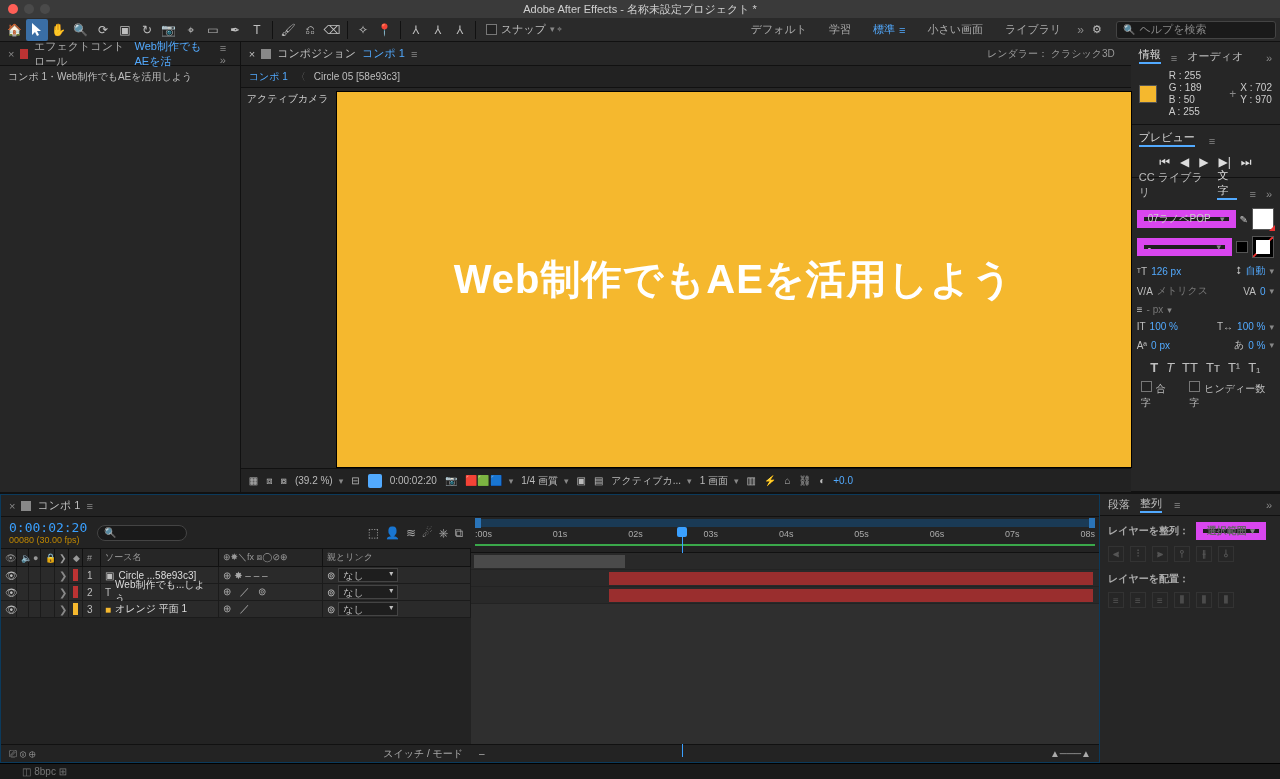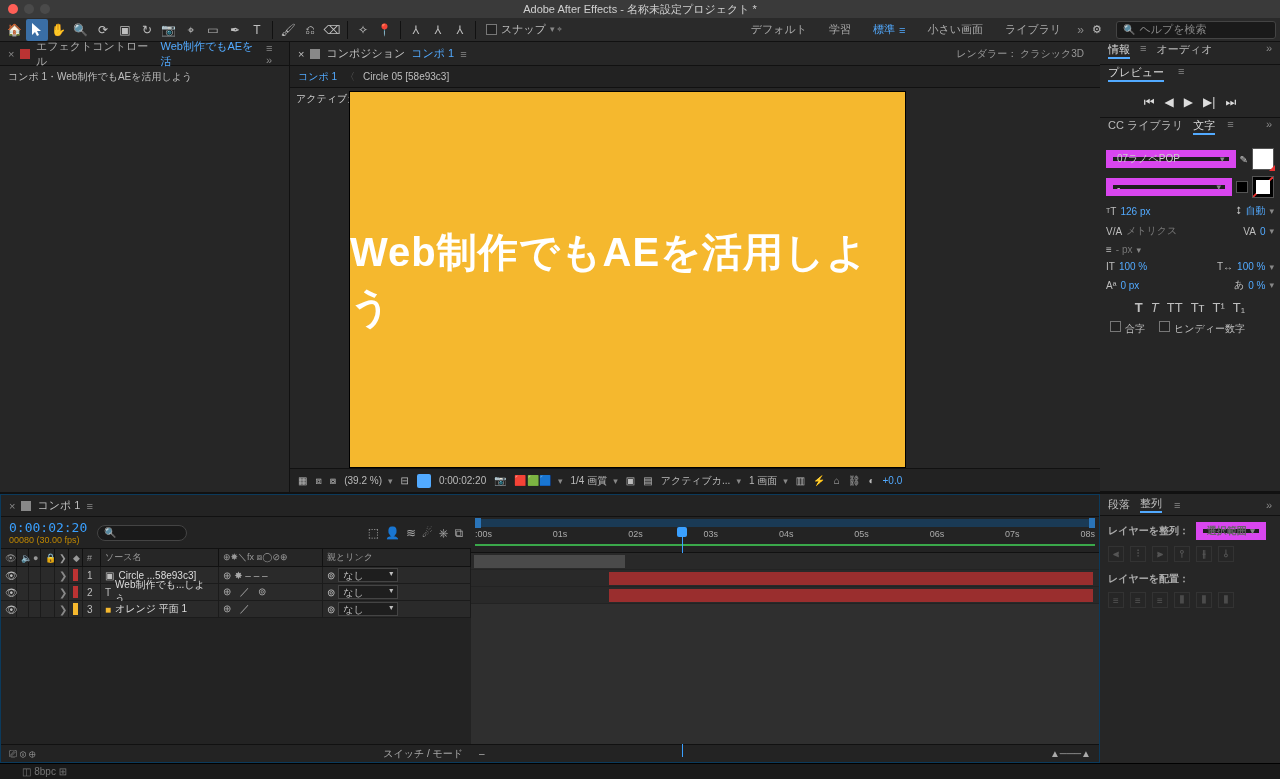--- a/index.html
+++ b/index.html
@@ -28,31 +28,31 @@
   .panel-tabs .x { color:#888; }
   .panel-tabs .sq { width:10px; height:10px; background:#b33; display:inline-block; }
   .effect-line { padding:4px 8px; font-size:10px; }
 
   .center-panel { flex:1; background:#262626; display:flex; flex-direction:column; }
   .comp-tabs { height:24px; display:flex; align-items:center; padding:0 8px; gap:6px; border-bottom:1px solid #111; }
   .crumbs { height:22px; display:flex; align-items:center; padding:0 8px; gap:8px; font-size:10px; background:#222; border-bottom:1px solid #111; }
   .crumb.active { color:#52aaff; }
   .viewer-wrap { flex:1; display:flex; align-items:flex-start; justify-content:flex-start; background:#262626; position:relative; padding:4px 0 0 60px;}
   .active-cam { position:absolute; left:6px; top:4px; font-size:10px; color:#ccc; }
-  .canvas { width:555px; height:375px; background:#f5b82e; display:flex; align-items:center; justify-content:center; box-shadow:0 0 0 1px #000; position:relative; }
+  .canvas { width:794px; height:375px; background:#f5b82e; display:flex; align-items:center; justify-content:center; box-shadow:0 0 0 1px #000; position:relative;margin-left:36px; }
   .canvas-text { color:#fff; font-weight:800; font-size:40px; letter-spacing:1px; }
   .footer-controls { height:24px; display:flex; align-items:center; padding:0 8px; gap:8px; background:#222; border-top:1px solid #111; font-size:10px; color:#bbb; }
   .fc-item { display:flex; align-items:center; gap:4px; }
   .tri-down::after { content:"▾"; font-size:9px; color:#888; margin-left:2px; }
   .mask-toggle { width:14px; height:14px; background:#52aaff; border-radius:2px; }
   .renderer { margin-left:auto; font-size:10px; color:#999; padding-right:8px; }
 
   .right-panel { width:180px; background:#262626; display:flex; flex-direction:column; }
   .rp-section { border-bottom:1px solid #111; }
-  .rp-tabs { height:22px; display:flex; align-items:flex-start; padding:0 8px; font-size:11px; gap:10px; }
+  .rp-tabs { height:22px; display:flex; align-items:flex-end; padding:0 8px; font-size:11px; gap:10px; }
   .rp-tabs .tab { color:#bbb; }
   .rp-tabs .tab.active { border-bottom:2px solid #52aaff; color:#ddd; }
   .info-body { padding:6px 8px; display:flex; justify-content:space-between; font-size:10px; }
   .swatch { width:18px; height:18px; background:#f5b82e; border:1px solid #555; margin-right:6px; }
   .rgb-col { display:flex; gap:6px; align-items:center; }
   .rgb-lines { line-height:12px; color:#ccc; }
   .xy-lines { line-height:12px; color:#ccc; }
   .plus-icon { color:#888; font-size:12px; margin-right:4px; }
   .preview-ctrls { display:flex; justify-content:center; gap:10px; padding:8px 0; }
   .play-btn { color:#ddd; font-size:12px; }
@@ -235,20 +235,38 @@
   </div>
 
   <div class="right-panel">
     <div class="rp-section">
       <div class="rp-tabs">
         <span class="tab active">情報</span>
         <span style="color:#888">≡</span>
         <span class="tab">オーディオ</span>
         <span style="margin-left:auto;color:#888">»</span>
       </div>
+      <div class="info-body">
+        <div class="rgb-col">
+          <div class="swatch"></div>
+          <div class="rgb-lines">
+            R : <span>255</span><br>
+            G : <span>189</span><br>
+            B : <span>50</span><br>
+            A : <span>255</span>
+          </div>
+        </div>
+        <div style="display:flex;align-items:center;">
+          <span class="plus-icon">+</span>
+          <div class="xy-lines">
+            X : <span>702</span><br>
+            Y : <span>970</span>
+          </div>
+        </div>
+      </div>
     </div>
 
     <div class="rp-section">
       <div class="rp-tabs">
           <span class="tab active">プレビュー</span>
           <span style="color:#888;margin-left:4px">≡</span>
         </div>
       <div class="preview-ctrls">
         <span class="play-btn">⏮</span>
         <span class="play-btn">◀</span>

